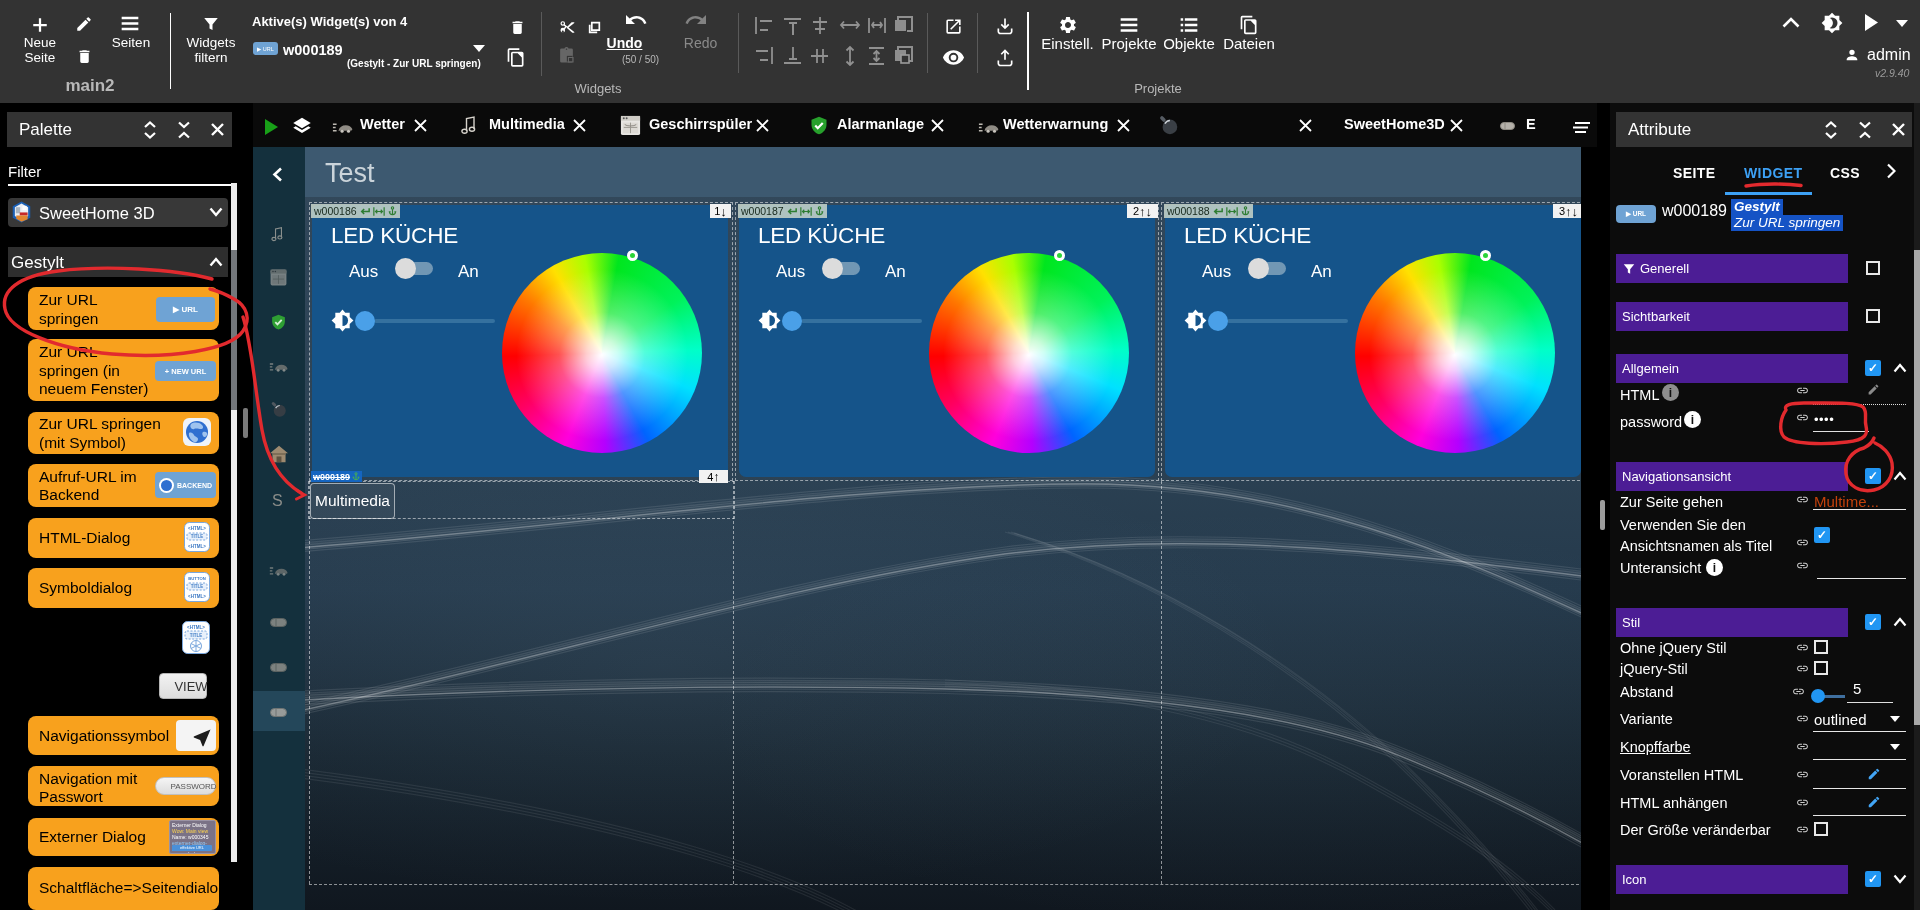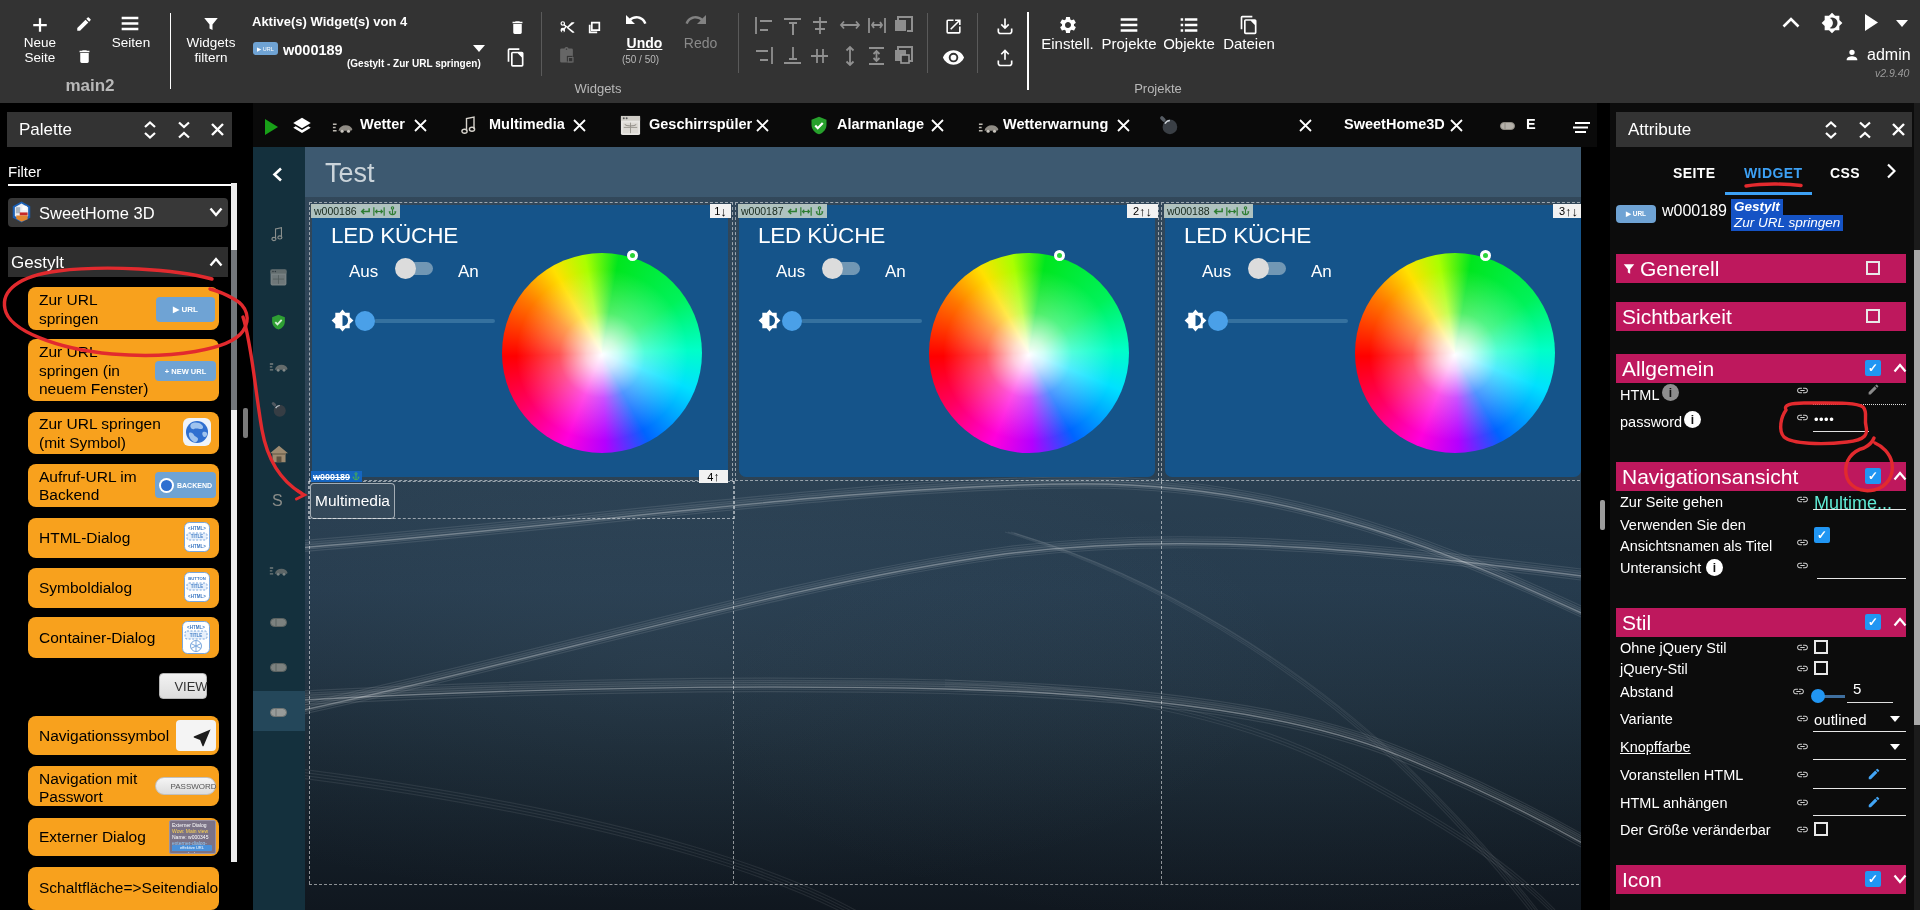--- a/index.html
+++ b/index.html
@@ -32,21 +32,21 @@
 .austxt{position:absolute;top:57px;font-size:17px;color:#fff;}
 .toggle{position:absolute;top:57px;width:37px;height:13px;background:rgba(190,205,215,.55);border-radius:7px;}
 .knob{position:absolute;left:-1px;top:-4px;width:21px;height:21px;background:#dcdcdc;border-radius:50%;}
 .wheel{position:absolute;width:200px;height:200px;border-radius:50%;
  background:radial-gradient(circle at 50% 51%, #fff 0%, rgba(255,255,255,.8) 11%, rgba(255,255,255,.32) 30%, rgba(255,255,255,0) 60%),
  conic-gradient(from 10deg, #00e61e 0deg, #00f25a 45deg, #00ffc8 78deg, #00e1ff 102deg, #0064ff 142deg, #b400ff 168deg, #ff00dc 192deg, #ff0064 225deg, #ff0000 258deg, #ff7800 295deg, #ffe100 320deg, #aaff00 340deg, #00e61e 360deg);}
 .wsel{position:absolute;width:11px;height:11px;border:3px solid #fff;border-radius:50%;background:#2bd437;}
 
 #attrs{position:absolute;left:1610px;top:103px;width:310px;height:807px;background:#0c0c0c;}
 .ahdr{position:absolute;left:6px;top:9px;width:296px;height:35px;background:#333;display:flex;align-items:center;padding:0 12px;font-size:17px;}
-.secbar{position:absolute;left:6px;width:290px;height:29px;background:#be185d;display:flex;align-items:center;padding:0 6px;font-size:21px;color:#fff;}
+.secbar{position:absolute;left:6px;width:232px;height:29px;background:#4c1d95;display:flex;align-items:center;padding:0 6px;font-size:13px;color:#fff;}
 .arow{position:absolute;left:10px;font-size:14.5px;color:#fff;white-space:nowrap;}
 .cb{position:absolute;width:14px;height:14px;border:2px solid #e8e8e8;background:transparent;}
 .cbc{position:absolute;width:16px;height:16px;background:#2196f3;border-radius:2px;color:#fff;font-size:12px;font-weight:bold;display:flex;align-items:center;justify-content:center;}
 .uline{position:absolute;height:1px;background:#9a9a9a;}
 .infoi{position:absolute;width:17px;height:17px;border-radius:50%;background:#fff;color:#111;font-size:12px;font-weight:bold;display:flex;align-items:center;justify-content:center;}
 </style>
 </head>
 <body>
 <div id="topbar">
 
@@ -96,21 +96,21 @@
     </svg>
   <svg class="icon" style="left:558px;top:46px" width="17" height="19" viewBox="0 0 24 24">
       <path fill="#666" d="M19 2h-4.18C14.4.84 13.3 0 12 0S9.6.84 9.18 2H5a2 2 0 0 0-2 2v16a2 2 0 0 0 2 2h14a2 2 0 0 0 2-2V4a2 2 0 0 0-2-2zm-7 0a1 1 0 1 1 0 2 1 1 0 0 1 0-2z"></path>
       <path fill="#333" d="M12.5 12.5h8v8h-8z"></path>
       <path fill="#666" d="M14 14h8v8h-8zm1.5 1.5v5h5v-5z"></path>
     </svg>
 
   <svg class="icon" style="left:624px;top:13px" width="24" height="17" viewBox="0 0 24 17">
       <path fill="#fff" d="M12.5 3c-2.65 0-5.05.99-6.9 2.6L2 2v9h9L7.38 7.38C8.77 6.22 10.54 5.5 12.5 5.5c3.54 0 6.55 2.31 7.6 5.5l2.37-.78C21.08 6.03 17.15 3 12.5 3z"></path>
     </svg>
-  <div class="tblbl" style="left:612px;top:36px;width:65px;font-weight:bold;font-size:14px;text-decoration:underline;">Undo</div>
+  <div class="tblbl" style="left:592px;top:36px;width:65px;font-weight:bold;font-size:14px;text-decoration:underline;">Undo</div>
   <div class="tblbl tbgray" style="left:608px;top:52px;width:65px;font-size:10px;">(50 / 50)</div>
   <svg class="icon" style="left:684px;top:13px" width="24" height="17" viewBox="0 0 24 17">
       <path fill="#828282" d="M11.5 3c2.65 0 5.05.99 6.9 2.6L22 2v9h-9l3.62-3.62C15.23 6.22 13.46 5.5 11.5 5.5c-3.54 0-6.55 2.31-7.6 5.5l-2.37-.78C2.92 6.03 6.85 3 11.5 3z"></path>
     </svg>
   <div class="tblbl" style="left:668px;top:36px;width:65px;font-size:14px;color:#8a8a8a;">Redo</div>
   <div class="sep" style="left:738px;top:13px;height:60px;"></div>
   <svg class="icon" style="left:753px;top:16px" width="162" height="50" viewBox="0 0 162 50">
     <g stroke="#909090" stroke-width="1.8" fill="none">
 
       <path d="M3 1v17M7 5h12M7 14h8"></path>
@@ -260,21 +260,20 @@
       <text x="13" y="26" font-size="4.5" fill="#3b78c4" text-anchor="middle" font-weight="bold">&lt;HTML&gt;</text>
     </svg>
   <div class="porange" style="top:465px;height:40px;padding-top:9px;">Symboldialog</div>
   <svg style="position:absolute;left:184px;top:469px" width="26" height="30" viewBox="0 0 26 30">
       <rect x="0.5" y="0.5" width="25" height="29" rx="5" fill="#fff" stroke="#7aa7dd"></rect>
       <text x="13" y="8" font-size="4.2" fill="#3b78c4" text-anchor="middle" font-weight="bold">BUTTON</text>
       <rect x="3" y="11" width="20" height="7" rx="2" fill="#e9f1fb" stroke="#7aa7dd" stroke-dasharray="2 1.5"></rect>
       <text x="13" y="16" font-size="4.5" fill="#3b78c4" text-anchor="middle" font-weight="bold">TITLE</text>
       <text x="13" y="26" font-size="4.5" fill="#3b78c4" text-anchor="middle" font-weight="bold">&lt;HTML&gt;</text>
     </svg>
-  <div class="porange" style="top:514px;height:41px;padding-top:10px;">Container-Dialog</div>
   <svg style="position:absolute;left:182px;top:518px" width="28" height="33" viewBox="0 0 28 33">
       <rect x="0.5" y="0.5" width="27" height="32" rx="5" fill="#fff" stroke="#7aa7dd"></rect>
       <text x="14" y="8" font-size="4.5" fill="#3b78c4" text-anchor="middle" font-weight="bold">&lt;HTML&gt;</text>
       <rect x="3" y="10" width="22" height="8" rx="2" fill="#e9f1fb" stroke="#7aa7dd" stroke-dasharray="2 1.5"></rect>
       <text x="14" y="16" font-size="4.5" fill="#3b78c4" text-anchor="middle" font-weight="bold">TITLE</text>
       <circle cx="14" cy="25" r="5.5" fill="none" stroke="#7aa7dd"></circle>
       <path d="M14 20v11M9 22.5l10 5M19 22.5l-10 5" stroke="#7aa7dd" fill="none"></path>
     </svg>
   <div class="chipw" style="left:159px;top:570px;width:48px;height:26px;font-size:13px;color:#333;border:1px solid #b5b5b5;background:linear-gradient(#f2f2f2,#ddd);">VIEW</div>
   <div class="porange" style="top:613px;height:39px;padding-top:9px;">Navigationssymbol</div>
@@ -688,21 +687,21 @@
 
   <div class="secbar" style="top:359px;">Navigationsansicht</div>
   <div class="cbc" style="left:255px;top:365px;">✓</div>
   <svg style="position:absolute;left:283px;top:368px" width="14" height="10" viewBox="0 0 14 10">
       <path fill="none" stroke="#fff" stroke-width="2.2" d="M1.5 8.5 7 2l5.5 6.5"></path>
     </svg>
   <div class="arow" style="top:391px;">Zur Seite gehen</div>
   <svg class="icon linkic" style="left:186px;top:390px" width="13" height="13" viewBox="0 0 24 24">
       <path fill="#cfcfcf" d="M3.9 12c0-1.7 1.4-3.1 3.1-3.1h4V7H7c-2.8 0-5 2.2-5 5s2.2 5 5 5h4v-1.9H7c-1.7 0-3.1-1.4-3.1-3.1zm4.1 1h8v-2H8v2zm9-6h-4v1.9h4c1.7 0 3.1 1.4 3.1 3.1s-1.4 3.1-3.1 3.1h-4V17h4c2.8 0 5-2.2 5-5s-2.2-5-5-5z"></path>
     </svg>
-  <div style="position:absolute;left:204px;top:390px;font-size:18px;color:#5eead4;">Multime...</div>
+  <div style="position:absolute;left:204px;top:390px;font-size:15px;color:#c2410c;">Multime...</div>
   <div class="uline" style="left:203px;top:406px;width:93px;background:#e8e8e8;"></div>
   <div class="arow" style="top:414px;">Verwenden Sie den</div>
   <div class="arow" style="top:435px;">Ansichtsnamen als Titel</div>
   <div class="cbc" style="left:204px;top:424px;">✓</div>
   <svg class="icon linkic" style="left:186px;top:433px" width="13" height="13" viewBox="0 0 24 24">
       <path fill="#cfcfcf" d="M3.9 12c0-1.7 1.4-3.1 3.1-3.1h4V7H7c-2.8 0-5 2.2-5 5s2.2 5 5 5h4v-1.9H7c-1.7 0-3.1-1.4-3.1-3.1zm4.1 1h8v-2H8v2zm9-6h-4v1.9h4c1.7 0 3.1 1.4 3.1 3.1s-1.4 3.1-3.1 3.1h-4V17h4c2.8 0 5-2.2 5-5s-2.2-5-5-5z"></path>
     </svg>
   <div class="arow" style="top:457px;">Unteransicht</div>
   <div class="infoi" style="left:96px;top:456px;">i</div>
   <svg class="icon linkic" style="left:186px;top:456px" width="13" height="13" viewBox="0 0 24 24">

